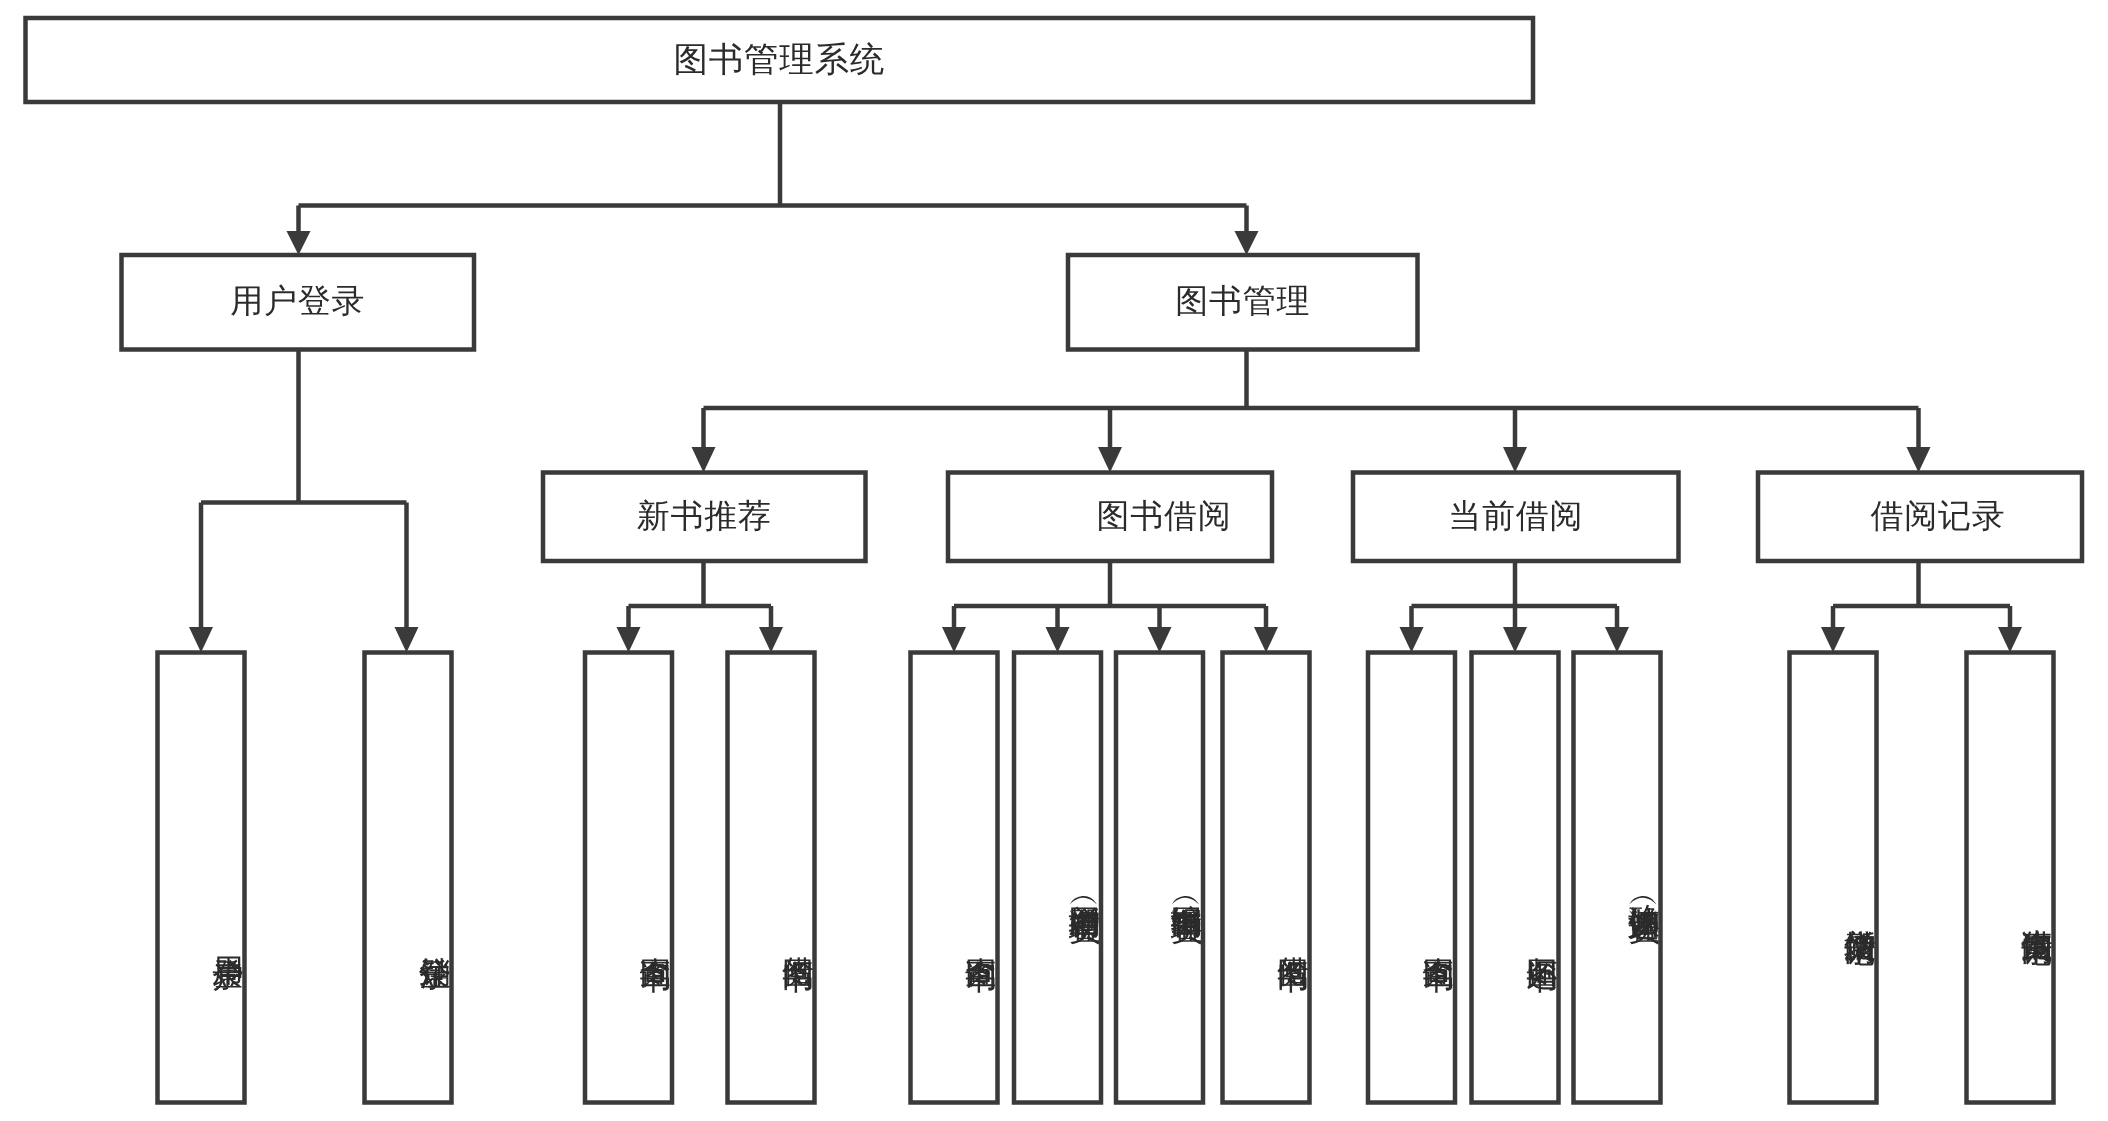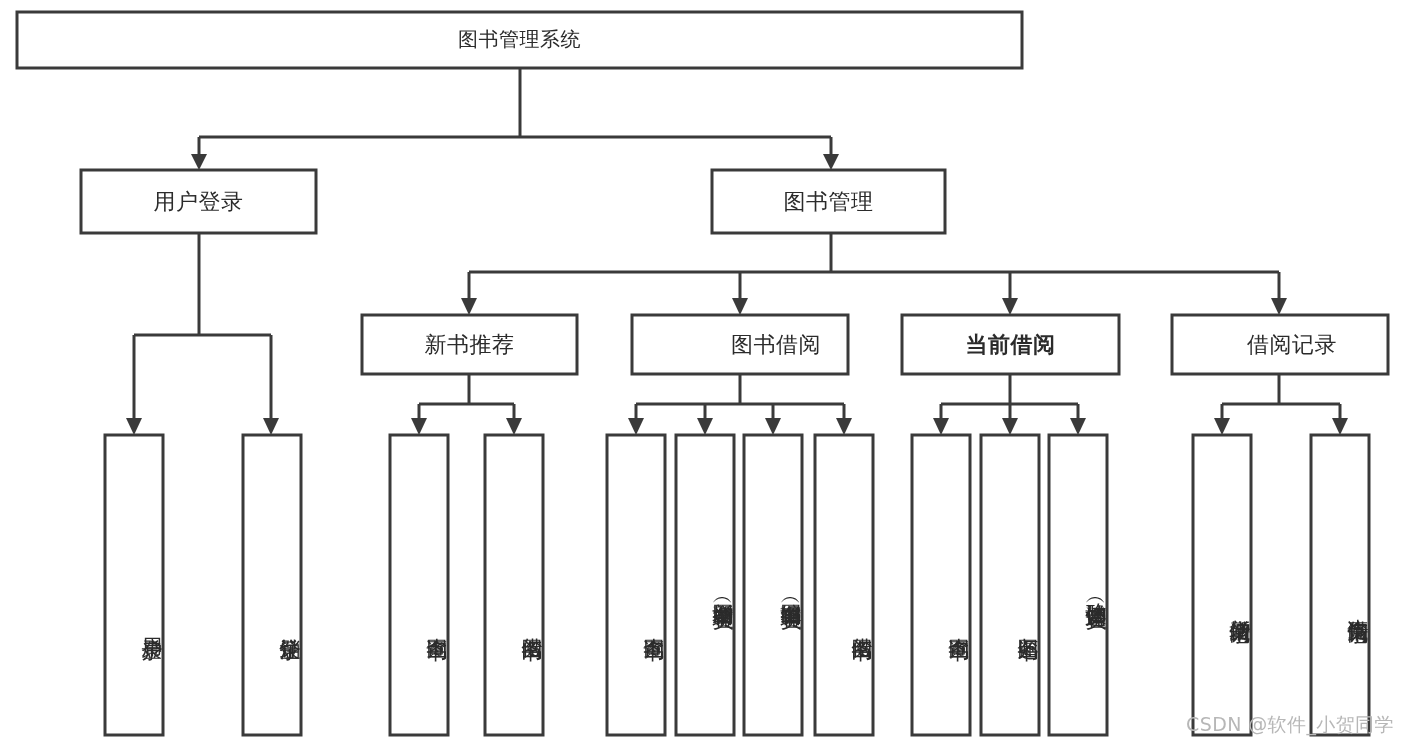--- a/index.html
+++ b/index.html
@@ -179,43 +179,42 @@
     <rect class="node-box" x="815" y="435" width="58" height="300"></rect>
 
     <rect class="node-box" x="912" y="435" width="58" height="300"></rect>
     <rect class="node-box" x="981" y="435" width="58" height="300"></rect>
     <rect class="node-box" x="1049" y="435" width="58" height="300"></rect>
 
     <rect class="node-box" x="1193" y="435" width="58" height="300"></rect>
     <rect class="node-box" x="1311" y="435" width="58" height="300"></rect>
   </svg>
 
-  <div class="node-label" style="left:17px;top:12px;width:1005px;height:56px;font-size:20px;">图书管理系统</div>
+  <div class="node-label" style="left:17px;top:12px;width:1005px;height:56px;font-size:23px;">图书管理系统</div>
 
   <div class="node-label" style="left:81px;top:170px;width:235px;height:63px;">用户登录</div>
   <div class="node-label" style="left:362px;top:315px;width:215px;height:59px;">新书推荐</div>
 
   <div class="node-label" style="left:712px;top:170px;width:233px;height:63px;">图书管理</div>
   <div class="node-label" style="left:632px;top:315px;width:216px;height:59px;padding-left:36px;">图书借阅</div>
-  <div class="node-label" style="left:902px;top:315px;width:217px;height:59px;font-weight:bold;">当前借阅</div>
+  <div class="node-label" style="left:902px;top:315px;width:217px;height:59px;">当前借阅</div>
   <div class="node-label" style="left:1172px;top:315px;width:240px;height:59px;">借阅记录</div>
 
   <div class="node-label vertical" style="left:105px;top:505px;width:58px;height:230px;">用户登录</div>
   <div class="node-label vertical" style="left:243px;top:505px;width:58px;height:230px;">注销登录</div>
 
   <div class="node-label vertical" style="left:390px;top:505px;width:58px;height:230px;">查询图书</div>
   <div class="node-label vertical" style="left:485px;top:505px;width:58px;height:230px;">借阅图书</div>
 
   <div class="node-label vertical" style="left:607px;top:505px;width:58px;height:230px;">查询图书</div>
   <div class="node-label vertical" style="left:676px;top:440px;width:58px;height:295px;">新增图书（管理员）</div>
   <div class="node-label vertical" style="left:744px;top:440px;width:58px;height:295px;">编辑图书（管理员）</div>
   <div class="node-label vertical" style="left:815px;top:505px;width:58px;height:230px;">借阅图书</div>
 
   <div class="node-label vertical" style="left:912px;top:505px;width:58px;height:230px;">查询图书</div>
   <div class="node-label vertical" style="left:981px;top:505px;width:58px;height:230px;">归还图书</div>
   <div class="node-label vertical" style="left:1049px;top:440px;width:58px;height:295px;">确认归还（管理员）</div>
 
   <div class="node-label vertical" style="left:1193px;top:468px;width:58px;height:267px;">新增借阅记录</div>
   <div class="node-label vertical" style="left:1311px;top:468px;width:58px;height:267px;">查询借阅记录</div>
 
-  <div class="watermark">CSDN @软件_小贺同学</div>
 
 </div>
 
 </body></html>

